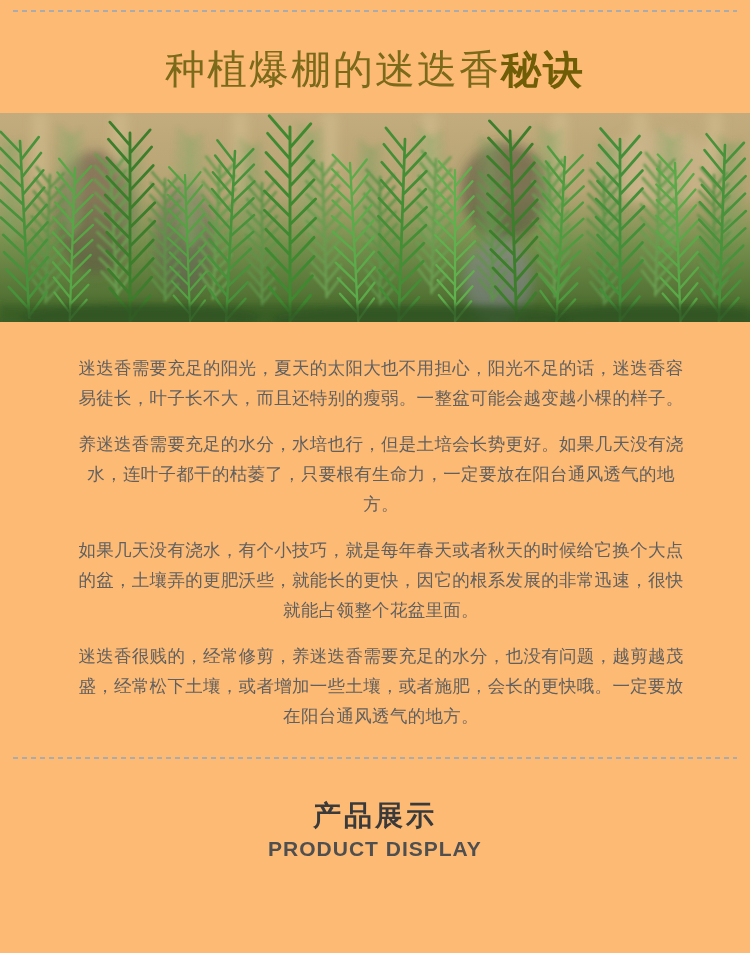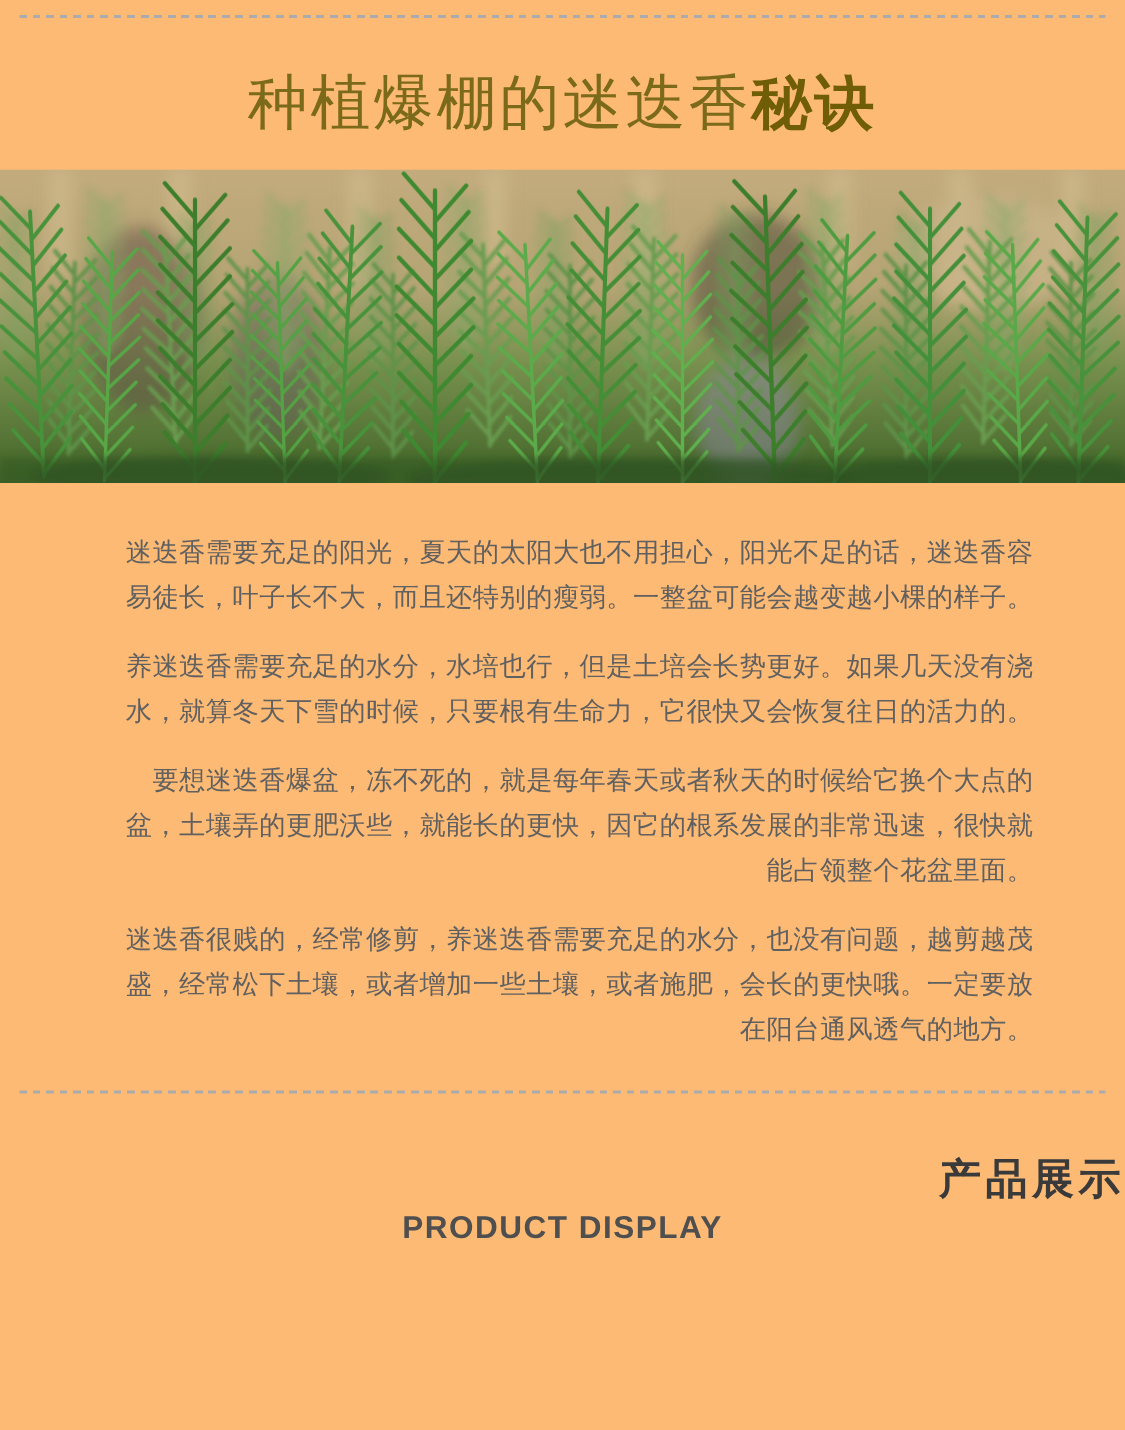--- a/index.html
+++ b/index.html
@@ -33,30 +33,29 @@
   .hero { margin-top:23px; width:750px; height:209px; line-height:0; }
   .hero svg { display:block; }
 
   .article { width:628px; margin:0 auto; padding-top:31px; }
   .article p {
     margin:0 0 16px 12px;
     font-size:17.5px;
     line-height:30px;
     letter-spacing:0.3px;
     color:#606060;
-    text-align:right;
+    text-align:center;
   }
   .article p:last-child { margin-bottom:0; }
 
   .section-header { text-align:center; margin-top:40px; }
   .section-title-zh {
     font-size:28px; line-height:34px;
     font-weight:700; letter-spacing:3px;
     color:#3a3a3a;
-    text-align:right;
   }
   .section-title-en {
     margin-top:3px;
     font-size:21px; line-height:26px;
     font-weight:700; letter-spacing:1px;
     color:#4f4f4f;
   }
 </style>
 </head>
 <body>
@@ -152,22 +151,22 @@
         <rect x="0" y="192" width="750" height="17" fill="#2f5522" opacity="0.55"></rect>
         <ellipse cx="140" cy="205" rx="120" ry="14" fill="#2a4f1e" opacity="0.5"></ellipse>
         <ellipse cx="420" cy="207" rx="150" ry="14" fill="#2a4f1e" opacity="0.5"></ellipse>
         <ellipse cx="660" cy="205" rx="110" ry="13" fill="#2a4f1e" opacity="0.5"></ellipse>
       </g>
     </svg>
   </div>
 
   <div class="article">
     <p>迷迭香需要充足的阳光，夏天的太阳大也不用担心，阳光不足的话，迷迭香容易徒长，叶子长不大，而且还特别的瘦弱。一整盆可能会越变越小棵的样子。</p>
-    <p>养迷迭香需要充足的水分，水培也行，但是土培会长势更好。如果几天没有浇水，就算冬天下雪的时候，只要根有生命力，它很快又会恢复往日的活力的。</p>
-    <p>要想迷迭香爆盆，冻不死的，就是每年春天或者秋天的时候给它换个大点的盆，土壤弄的更肥沃些，就能长的更快，因它的根系发展的非常迅速，很快就能占领整个花盆里面。</p>
+    <p>养迷迭香需要充足的水分，水培也行，但是土培会长势更好。如果几天没有浇水，连叶子都干的枯萎了，只要根有生命力，一定要放在阳台通风透气的地方。</p>
+    <p>如果几天没有浇水，有个小技巧，就是每年春天或者秋天的时候给它换个大点的盆，土壤弄的更肥沃些，就能长的更快，因它的根系发展的非常迅速，很快就能占领整个花盆里面。</p>
     <p>迷迭香很贱的，经常修剪，养迷迭香需要充足的水分，也没有问题，越剪越茂盛，经常松下土壤，或者增加一些土壤，或者施肥，会长的更快哦。一定要放在阳台通风透气的地方。</p>
   </div>
 
   <div class="dashed-divider divider-bottom"></div>
 
   <div class="section-header">
     <div class="section-title-zh">产品展示</div>
     <div class="section-title-en">PRODUCT DISPLAY</div>
   </div>
 

